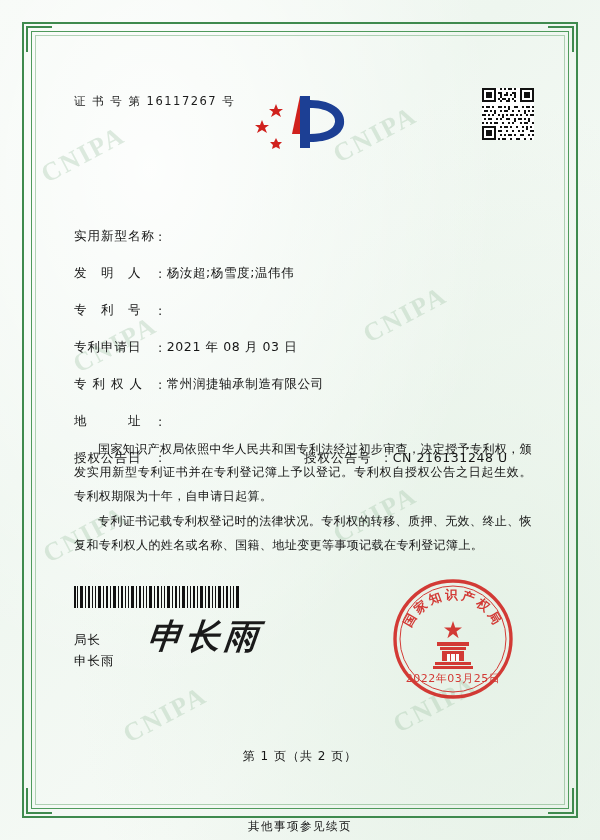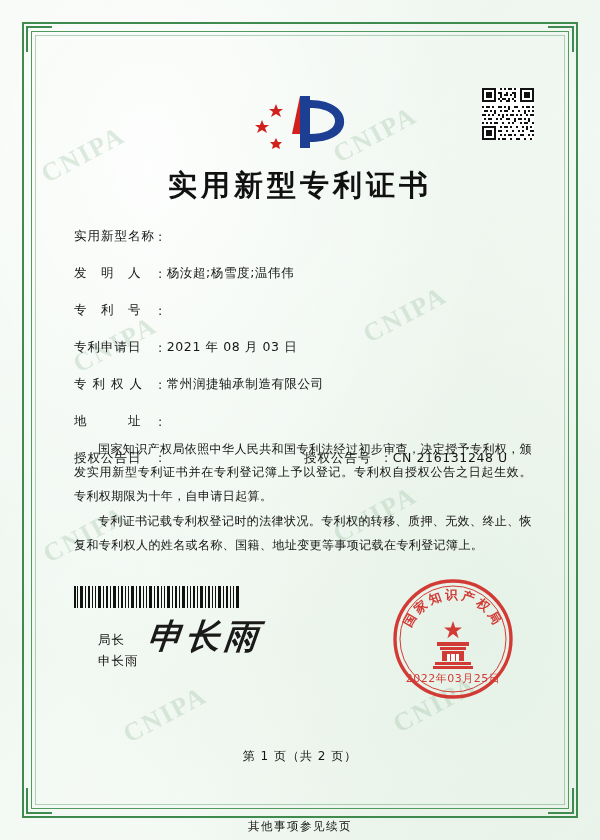--- a/index.html
+++ b/index.html
@@ -209,21 +209,20 @@
 
   
   .sign-block {
     position: absolute;
     left: 26px;
     top: 582px;
     font-size: 12.5px;
     color: #111;
     letter-spacing: 1px;
     line-height: 1.65;
-    margin-left: 24px;
   }
   .signature {
     position: absolute;
     left: 100px;
     top: 566px;
     font-family: "Liberation Serif", "DejaVu Serif", serif;
     font-size: 34px;
     font-weight: bold;
     font-style: italic;
     color: #1a1a1a;
@@ -280,20 +279,21 @@
   <div class="watermark wm2">CNIPA</div>
   <div class="watermark wm3">CNIPA</div>
   <div class="watermark wm4">CNIPA</div>
   <div class="watermark wm5">CNIPA</div>
   <div class="watermark wm6">CNIPA</div>
   <div class="watermark wm7">CNIPA</div>
   <div class="watermark wm8">CNIPA</div>
 
   <div class="content">
 
+    <div class="cert-no">证 书 号 第 16117267 号</div>
 
     <div class="qr">
       <svg width="52" height="52" viewBox="0 0 26 26" shape-rendering="crispEdges">
         <rect width="26" height="26" fill="#ffffff"></rect>
         <g fill="#111111">
           <rect x="0" y="0" width="7" height="7"></rect>
             <rect x="1" y="1" width="5" height="5" fill="#ffffff"></rect>
             <rect x="2" y="2" width="3" height="3"></rect>
           <rect x="19" y="0" width="7" height="7"></rect>
             <rect x="20" y="1" width="5" height="5" fill="#ffffff"></rect>
@@ -409,21 +409,20 @@
         </g>
 
         <path d="M52 6 L62 6 L62 58 L52 58 Z" fill="#1c3f94"></path>
 
         <path d="M44 44 L52 6 L52 44 Z" fill="#d0211d"></path>
 
         <path d="M62 10 C86 10 98 22 96 34 C94 46 80 52 62 52 L62 44 C76 44 86 40 87 32 C88 24 78 18 62 18 Z" fill="#1c3f94"></path>
       </svg>
     </div>
 
-    <div class="title">实用新型专利证书</div>
 
     <div class="fields">
       <div class="field-row">
         <span class="field-label">实用新型名称</span>
         <span class="field-colon">:</span>
       </div>
       <div class="field-row">
         <span class="field-label">发　明　人</span>
         <span class="field-colon">:</span>
         <span class="field-value">杨汝超;杨雪度;温伟伟</span>

